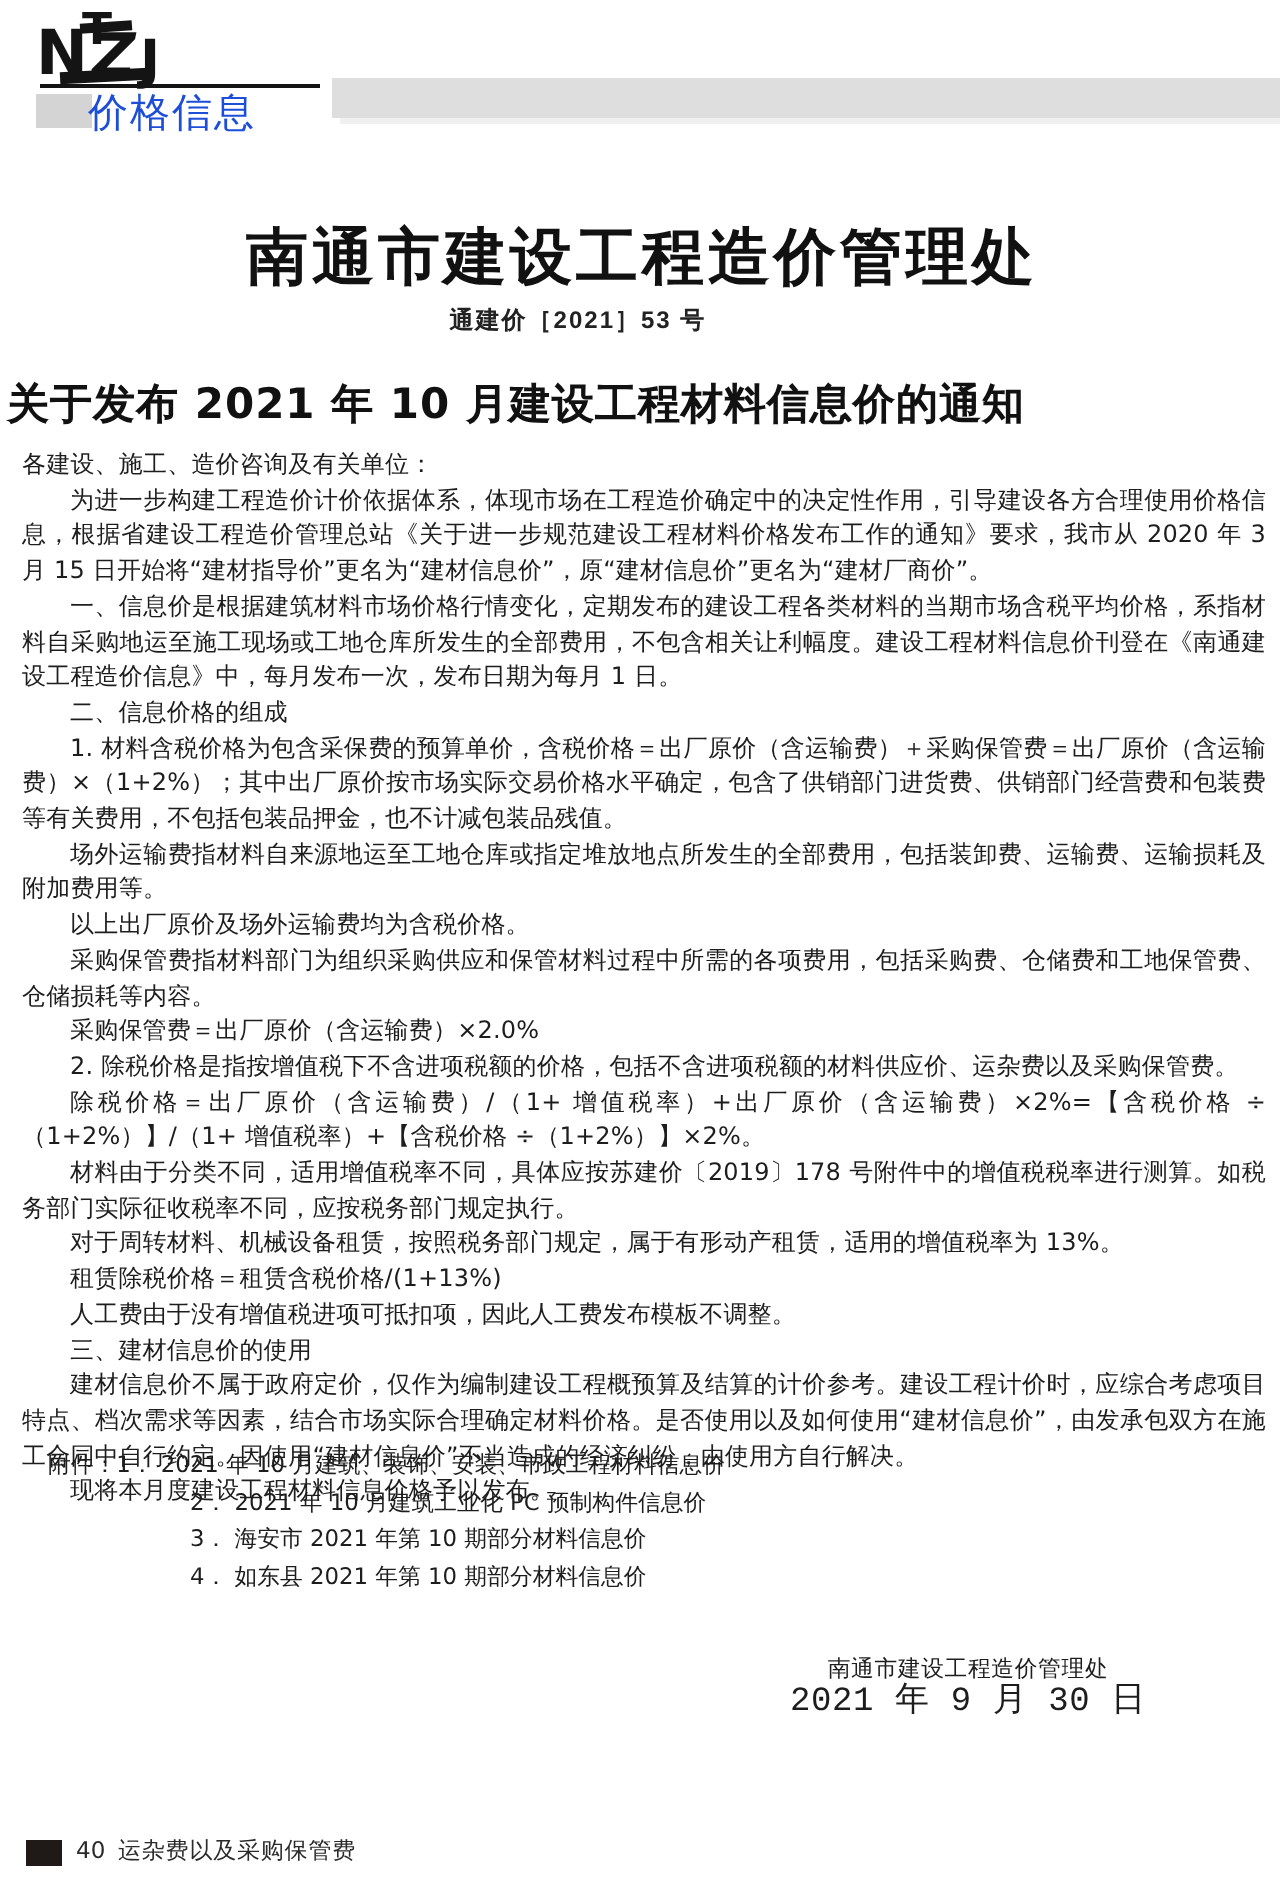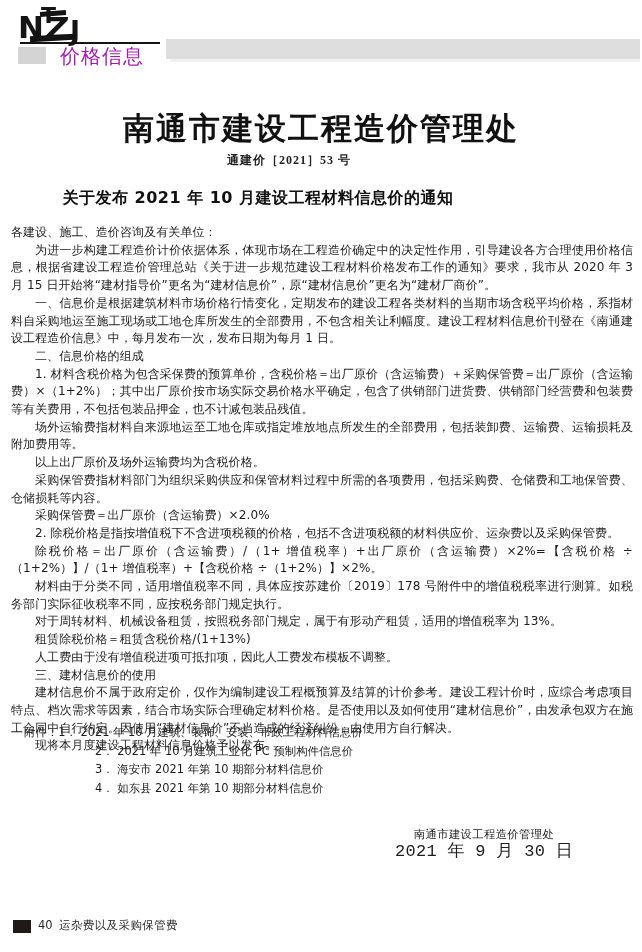--- a/index.html
+++ b/index.html
@@ -83,25 +83,25 @@
   .sec-chip {
     position: absolute;
     left: 18px;
     top: 47px;
     width: 28px;
     height: 17px;
     background: #d4d4d4;
   }
   .sec-label {
     position: absolute;
-    left: 60px;
+    left: 44px;
     top: 43px;
     font-family: "DejaVu Serif", "Liberation Serif", serif;
     font-size: 20px;
-    color: #a21caf;
+    color: #1d4ed8;
     letter-spacing: 1px;
     white-space: nowrap;
   }
 
   
   .org-title {
     position: absolute;
     left: 0; top: 108px;
     width: 642px;
     text-align: center;
@@ -110,36 +110,36 @@
     font-size: 31px;
     letter-spacing: 2px;
     color: #111;
     white-space: nowrap;
   }
   .doc-number {
     position: absolute;
     left: 0; top: 152px;
     width: 578px;
     text-align: center;
-    font-family: Liberation Serif, serif;
+    font-family: Liberation Sans, sans-serif;
     font-weight: bold;
     font-size: 12px;
     letter-spacing: 1px;
     color: #222;
   }
 
   
   .doc-heading {
     position: absolute;
     left: 0; top: 188px;
     width: 516px;
     text-align: center;
     font-family: "DejaVu Sans", "Liberation Sans", sans-serif;
     font-weight: bold;
-    font-size: 16px;
+    font-size: 21px;
     letter-spacing: 0.5px;
     color: #111;
     white-space: nowrap;
   }
 
   
   .body-block {
     position: absolute;
     left: 11px;
     top: 224px;

